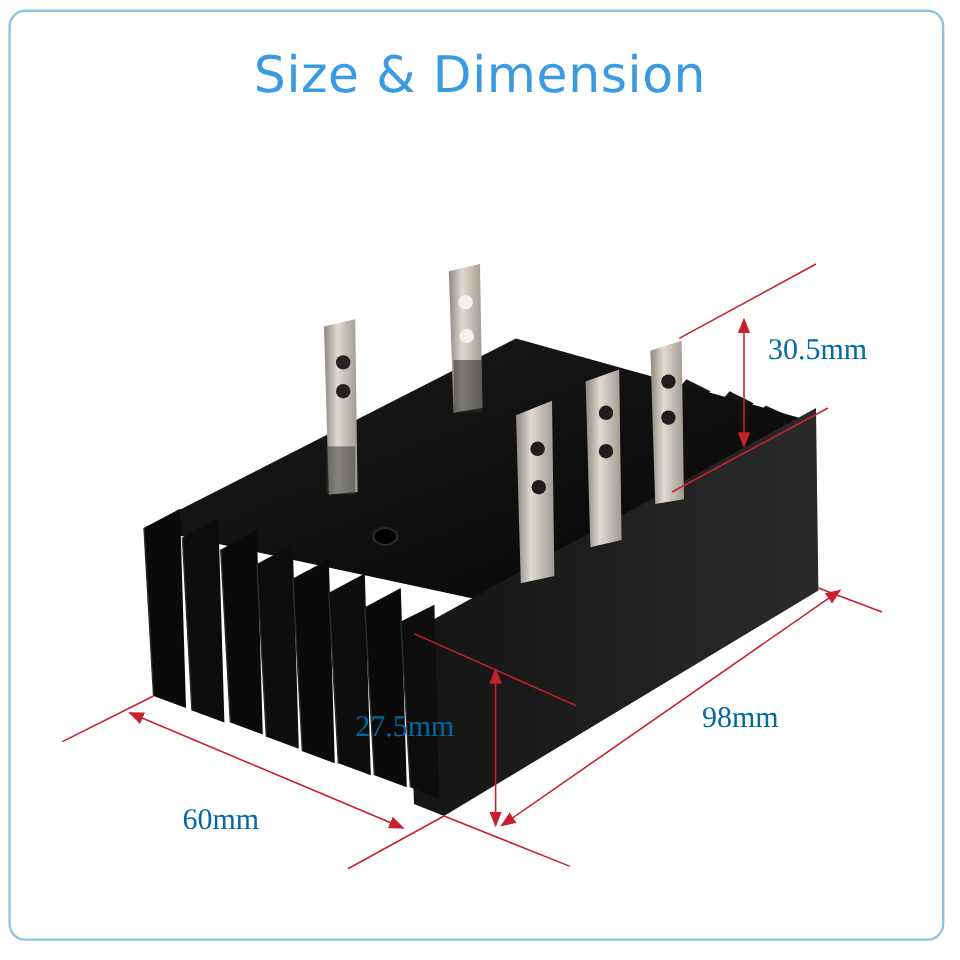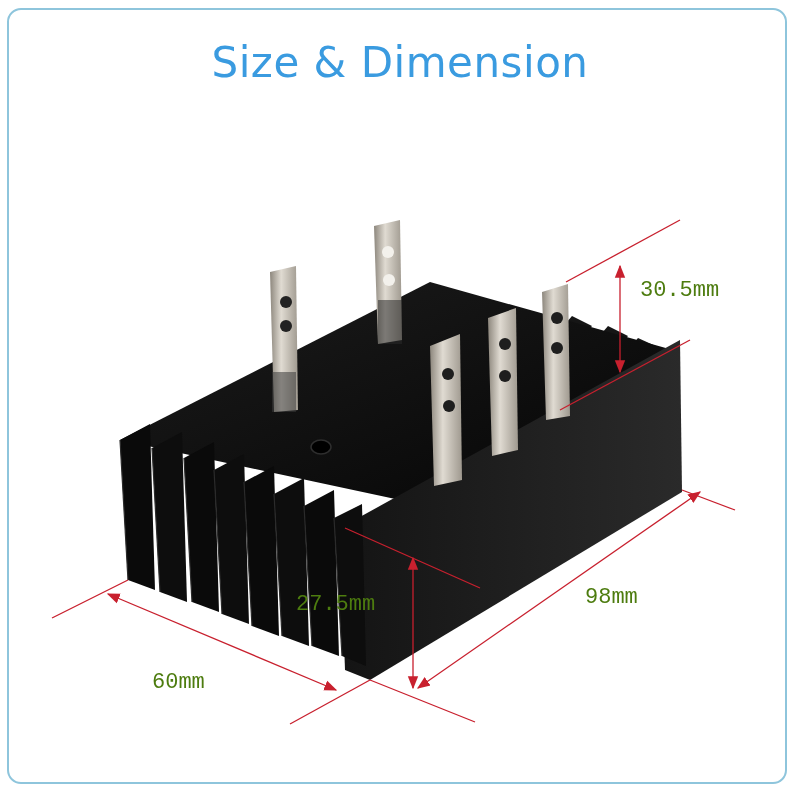--- a/index.html
+++ b/index.html
@@ -38,23 +38,23 @@
     }
     svg.scene {
       position: absolute;
       left: 0;
       top: 0;
       width: 800px;
       height: 800px;
     }
     .dim-label {
       position: absolute;
-      font-family: Liberation Mono, monospace;
-      color: #4d7c0f;
-      font-size: 22px;
+      font-family: Liberation Serif, serif;
+      color: #0369a1;
+      font-size: 25px;
       white-space: nowrap;
     }
   </style>
 </head>
 <body>
 
 <div class="frame"></div>
 
 <div class="title">Size &amp; Dimension</div>
 

